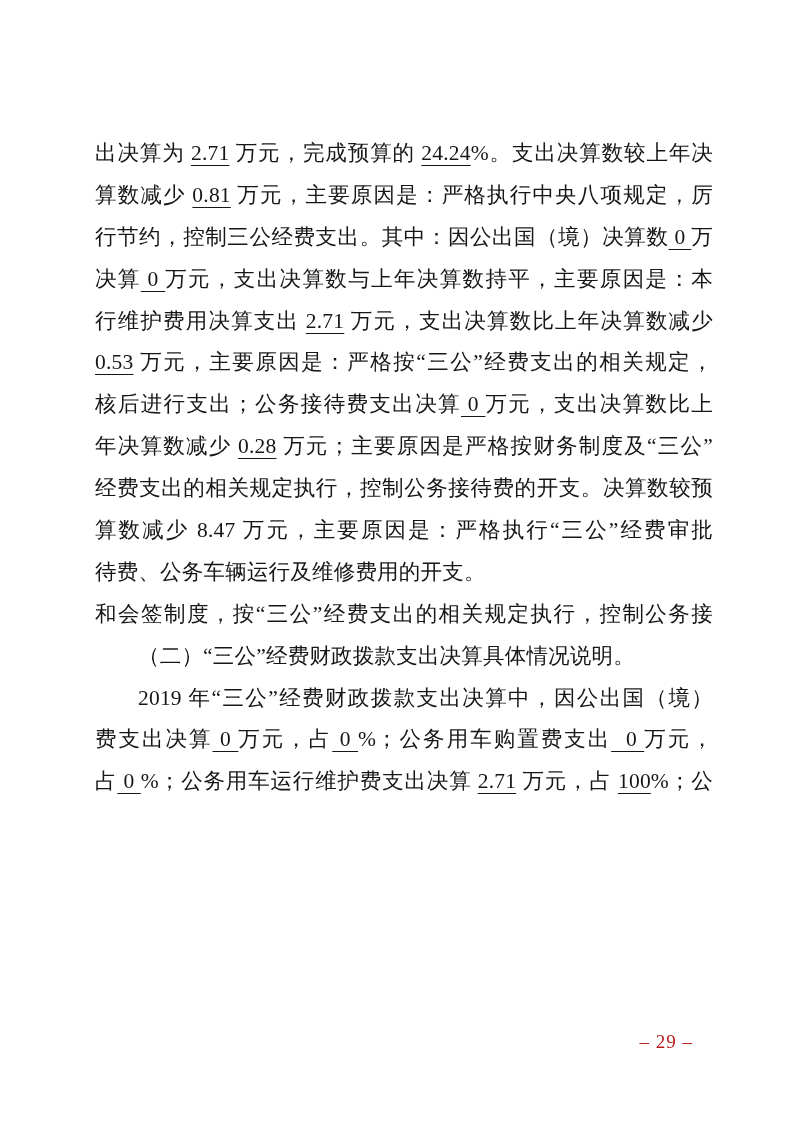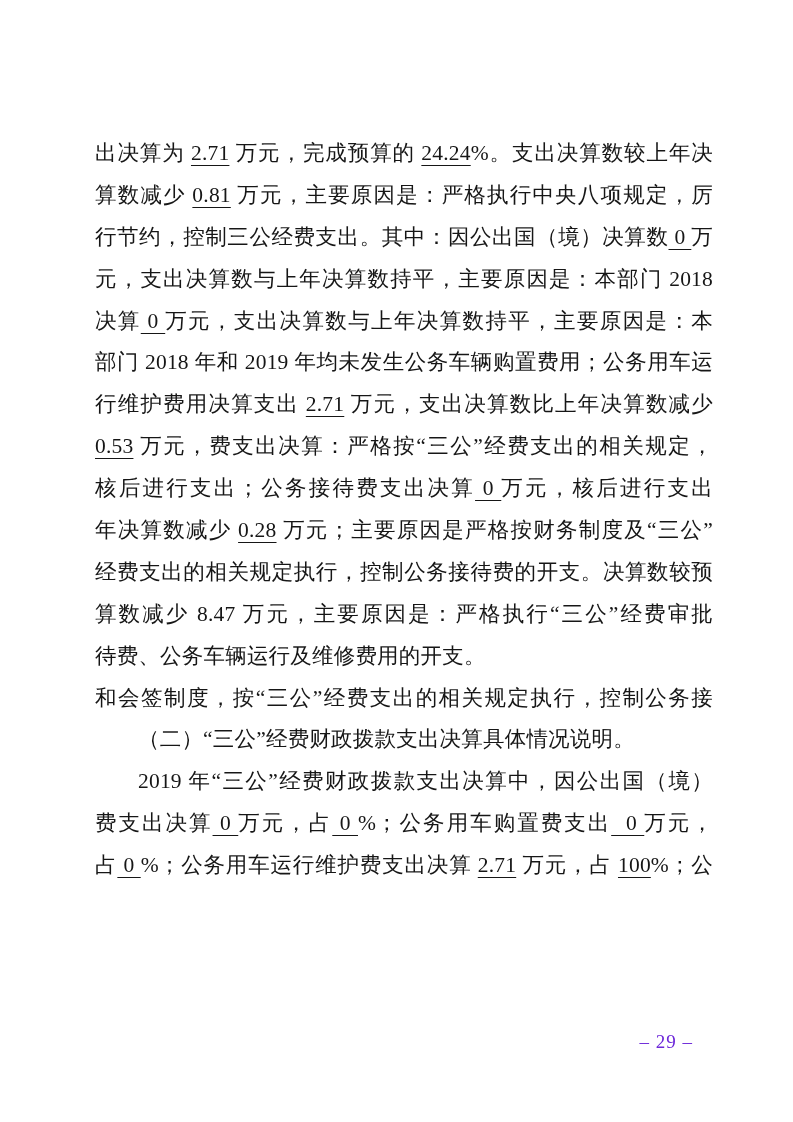--- a/index.html
+++ b/index.html
@@ -45,37 +45,35 @@
     text-underline-offset: 5px;
     text-decoration-thickness: 1.3px;
   }
   .page-number {
     position: absolute;
     top: 1028px;
     right: 100px;
     font-size: 19px;
     line-height: 28px;
     letter-spacing: 1px;
-    color: #6d28d9;
+    color: #b91c1c;
   }
 </style>
 </head>
 <body>
 
 <div class="page">
   <div class="doc-body">
       <div class="line"><span>出决算为 </span><span class="u">2.71</span><span> 万元，完成预算的 </span><span class="u">24.24</span><span>%。支出决算数较上年决</span></div>
       <div class="line"><span>算数减少 </span><span class="u">0.81</span><span> 万元，主要原因是：严格执行中央八项规定，厉</span></div>
       <div class="line"><span>行节约，控制三公经费支出。其中：因公出国（境）决算数</span><span class="u">&nbsp;0&nbsp;</span><span>万</span></div>
-      <div class="line"><span>元，支出决算数与上年决算数持平，主要原因是：本部门 2018</span></div>
       <div class="line"><span>决算</span><span class="u">&nbsp;0&nbsp;</span><span>万元，支出决算数与上年决算数持平，主要原因是：本</span></div>
-      <div class="line"><span>部门 2018 年和 2019 年均未发生公务车辆购置费用；公务用车运</span></div>
       <div class="line"><span>行维护费用决算支出 </span><span class="u">2.71</span><span> 万元，支出决算数比上年决算数减少</span></div>
-      <div class="line"><span class="u">0.53</span><span> 万元，费支出决算：严格按“三公”经费支出的相关规定，</span></div>
-      <div class="line"><span>核后进行支出；公务接待费支出决算</span><span class="u">&nbsp;0&nbsp;</span><span>万元，核后进行支出</span></div>
+      <div class="line"><span class="u">0.53</span><span> 万元，主要原因是：严格按“三公”经费支出的相关规定，</span></div>
+      <div class="line"><span>核后进行支出；公务接待费支出决算</span><span class="u">&nbsp;0&nbsp;</span><span>万元，支出决算数比上</span></div>
       <div class="line"><span>年决算数减少 </span><span class="u">0.28</span><span> 万元；主要原因是严格按财务制度及“三公”</span></div>
       <div class="line"><span>经费支出的相关规定执行，控制公务接待费的开支。决算数较预</span></div>
       <div class="line"><span>算数减少 8.47 万元，主要原因是：严格执行“三公”经费审批</span></div>
       <div class="line nj"><span>待费、公务车辆运行及维修费用的开支。</span></div>
       <div class="line"><span>和会签制度，按“三公”经费支出的相关规定执行，控制公务接</span></div>
       <div class="line bold indent nj"><span>（二）“三公”经费财政拨款支出决算具体情况说明。</span></div>
       <div class="line indent"><span>2019 年“三公”经费财政拨款支出决算中，因公出国（境）</span></div>
       <div class="line"><span>费支出决算</span><span class="u">&nbsp;0&nbsp;</span><span>万元，占</span><span class="u">&nbsp;0&nbsp;</span><span>%；公务用车购置费支出</span><span class="u">&nbsp;&nbsp;0&nbsp;</span><span>万元，</span></div>
       <div class="line"><span>占</span><span class="u">&nbsp;0&nbsp;</span><span>%；公务用车运行维护费支出决算 </span><span class="u">2.71</span><span> 万元，占 </span><span class="u">100</span><span>%；公</span></div>
     </div>

